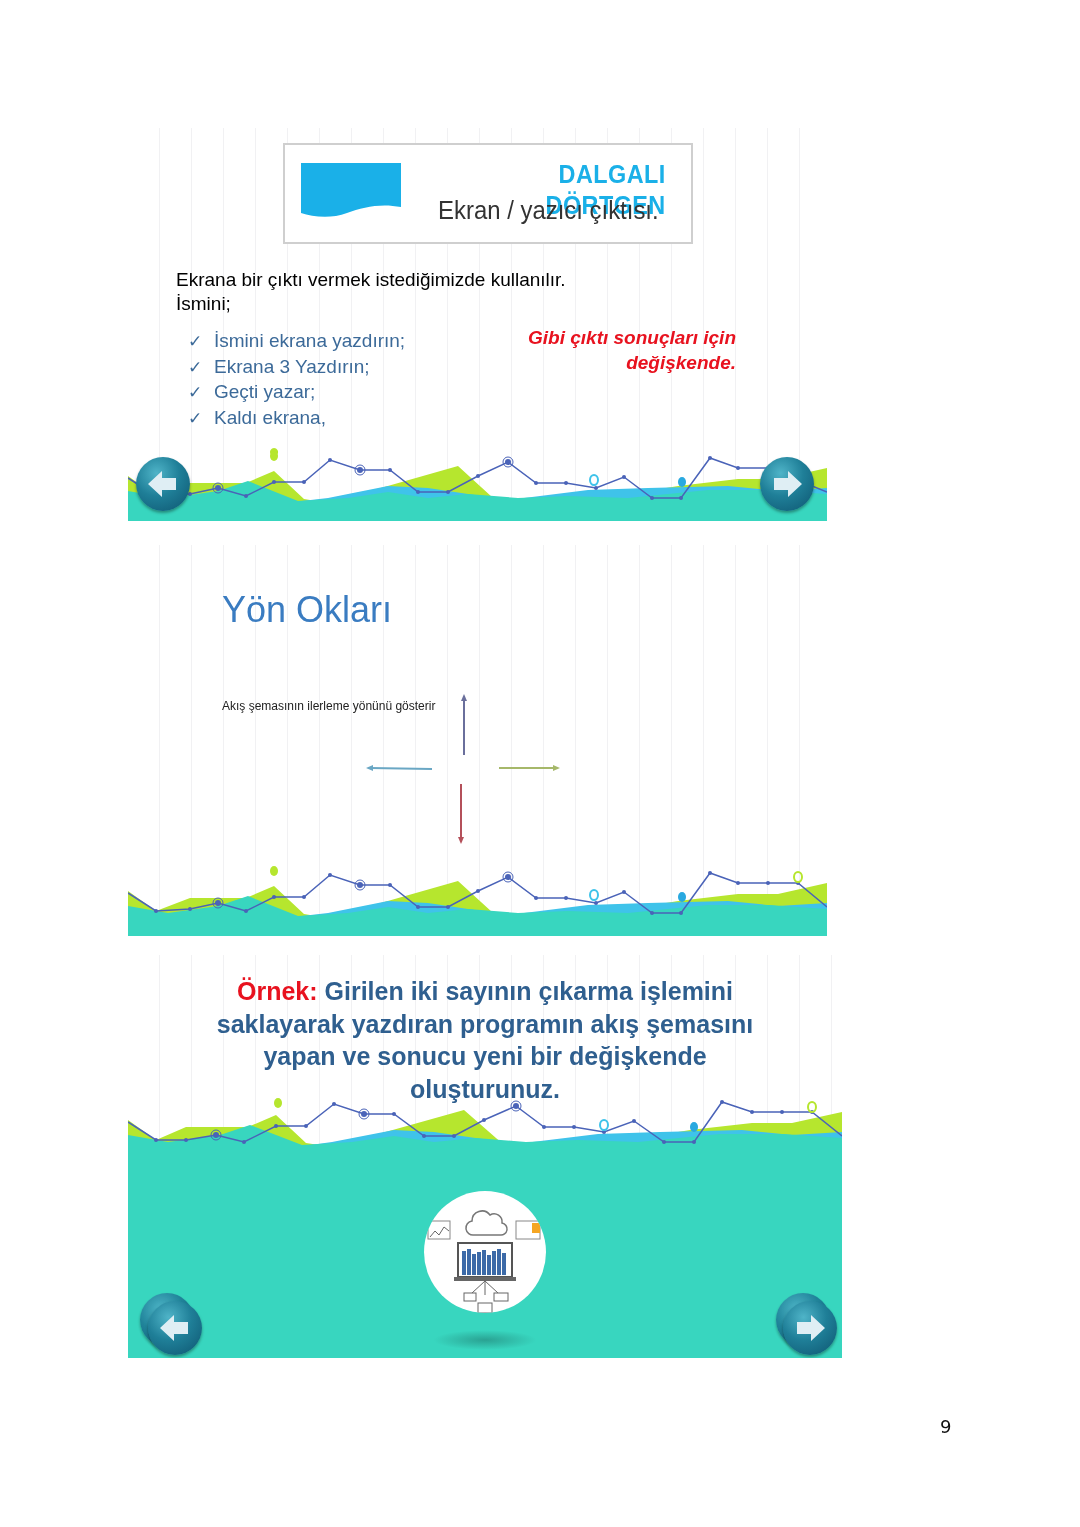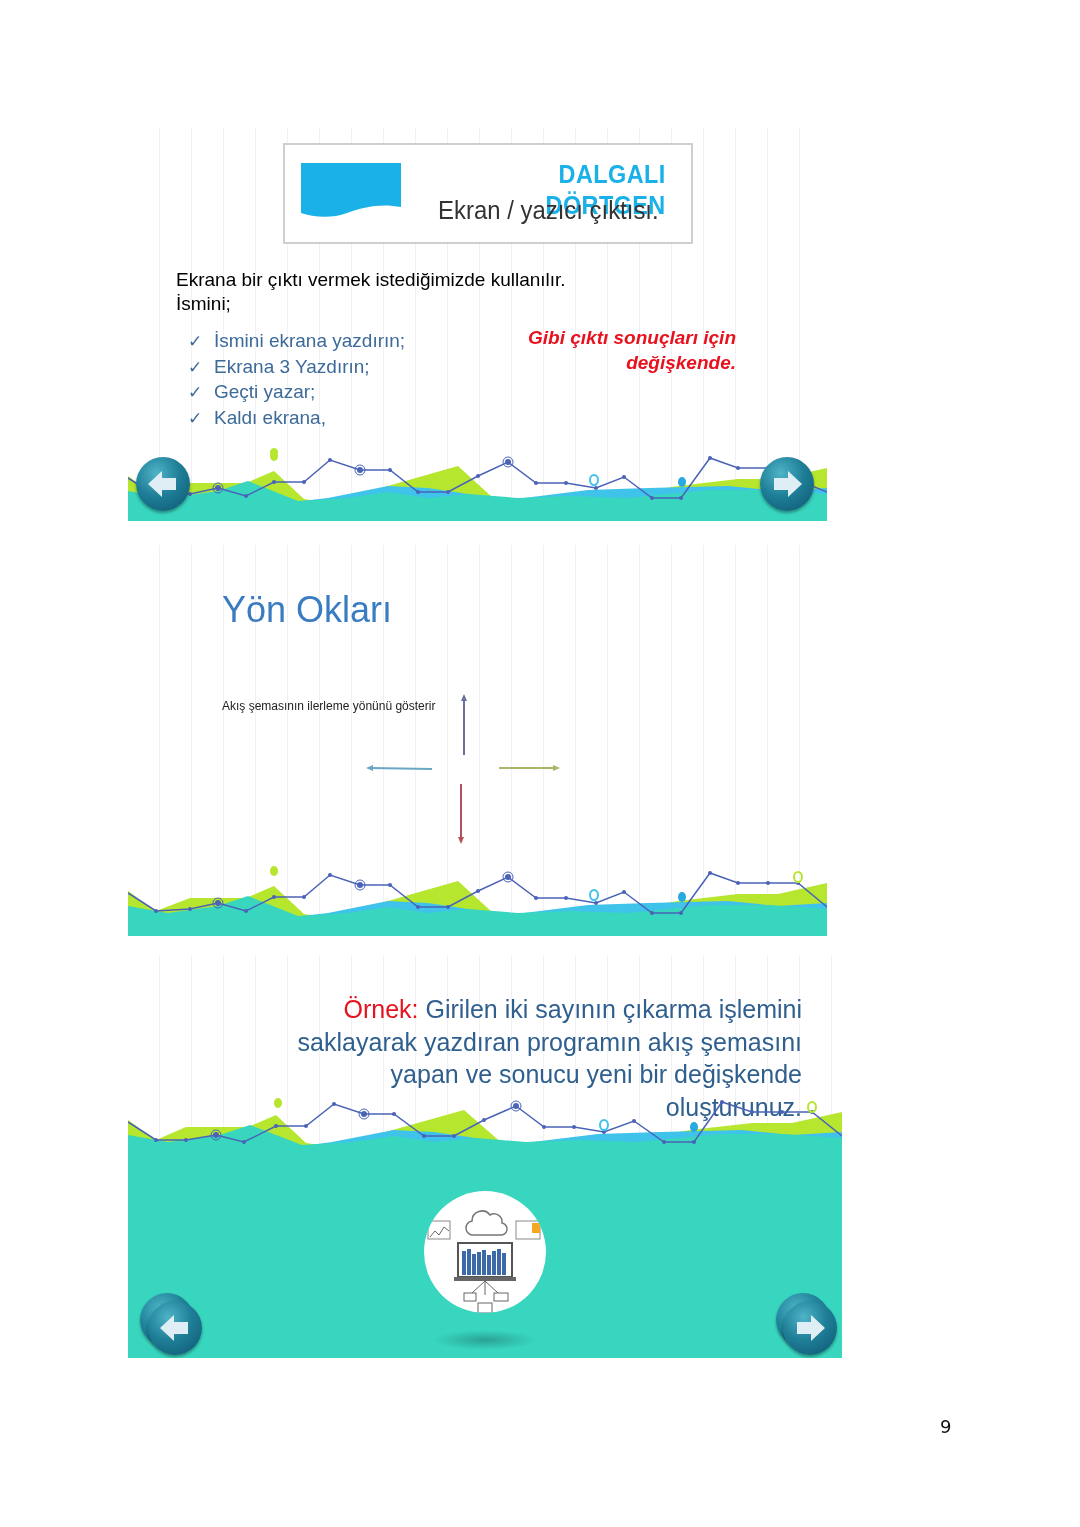--- a/index.html
+++ b/index.html
@@ -24,21 +24,21 @@
   .s1-list .chk { color: #3c6a99; display: inline-block; width: 26px; font-size: 17px; }
   .s1-note { position: absolute; left: 388px; top: 197px; width: 220px; text-align: right; font-size: 19px; font-style: italic; color: #e8121f; line-height: 25px; font-weight: bold; }
 
   
   #s2 { left: 128px; top: 545px; width: 699px; height: 391px; }
   .s2-title { position: absolute; left: 94px; top: 44px; font-size: 36px; color: #3a7cc1; }
   .s2-sub { position: absolute; left: 94px; top: 107px; font-size: 12px; color: #222; margin-top: 47px; }
 
   
   #s3 { left: 128px; top: 955px; width: 714px; height: 403px; }
-  .s3-text { position: absolute; left: 40px; top: 38px; width: 634px; text-align: right; font-size: 25px; font-weight: normal; color: #2f5f8f; line-height: 32.5px; }
+  .s3-text { position: absolute; left: 40px; top: 20px; width: 634px; text-align: center; font-size: 25px; font-weight: bold; color: #2f5f8f; line-height: 32.5px; }
   .s3-text .red { color: #e8121f; }
   .s3-teal { position: absolute; left: 0; top: 210px; width: 100%; height: 193px; background: #38d6bf; }
   .circle-img { position: absolute; left: 296px; top: 236px; width: 122px; height: 122px; border-radius: 50%; background: #ffffff; overflow: hidden; }
   .circle-shadow { position: absolute; left: 305px; top: 375px; width: 104px; height: 20px; border-radius: 50%; background: radial-gradient(ellipse at center, rgba(30,120,110,0.55) 0%, rgba(56,214,191,0) 70%); }
 
   .page-num { position: absolute; left: 940px; top: 1416px; font-size: 18px; color: #111; font-family: "DejaVu Sans", sans-serif; }
 </style>
 </head>
 <body>
 

